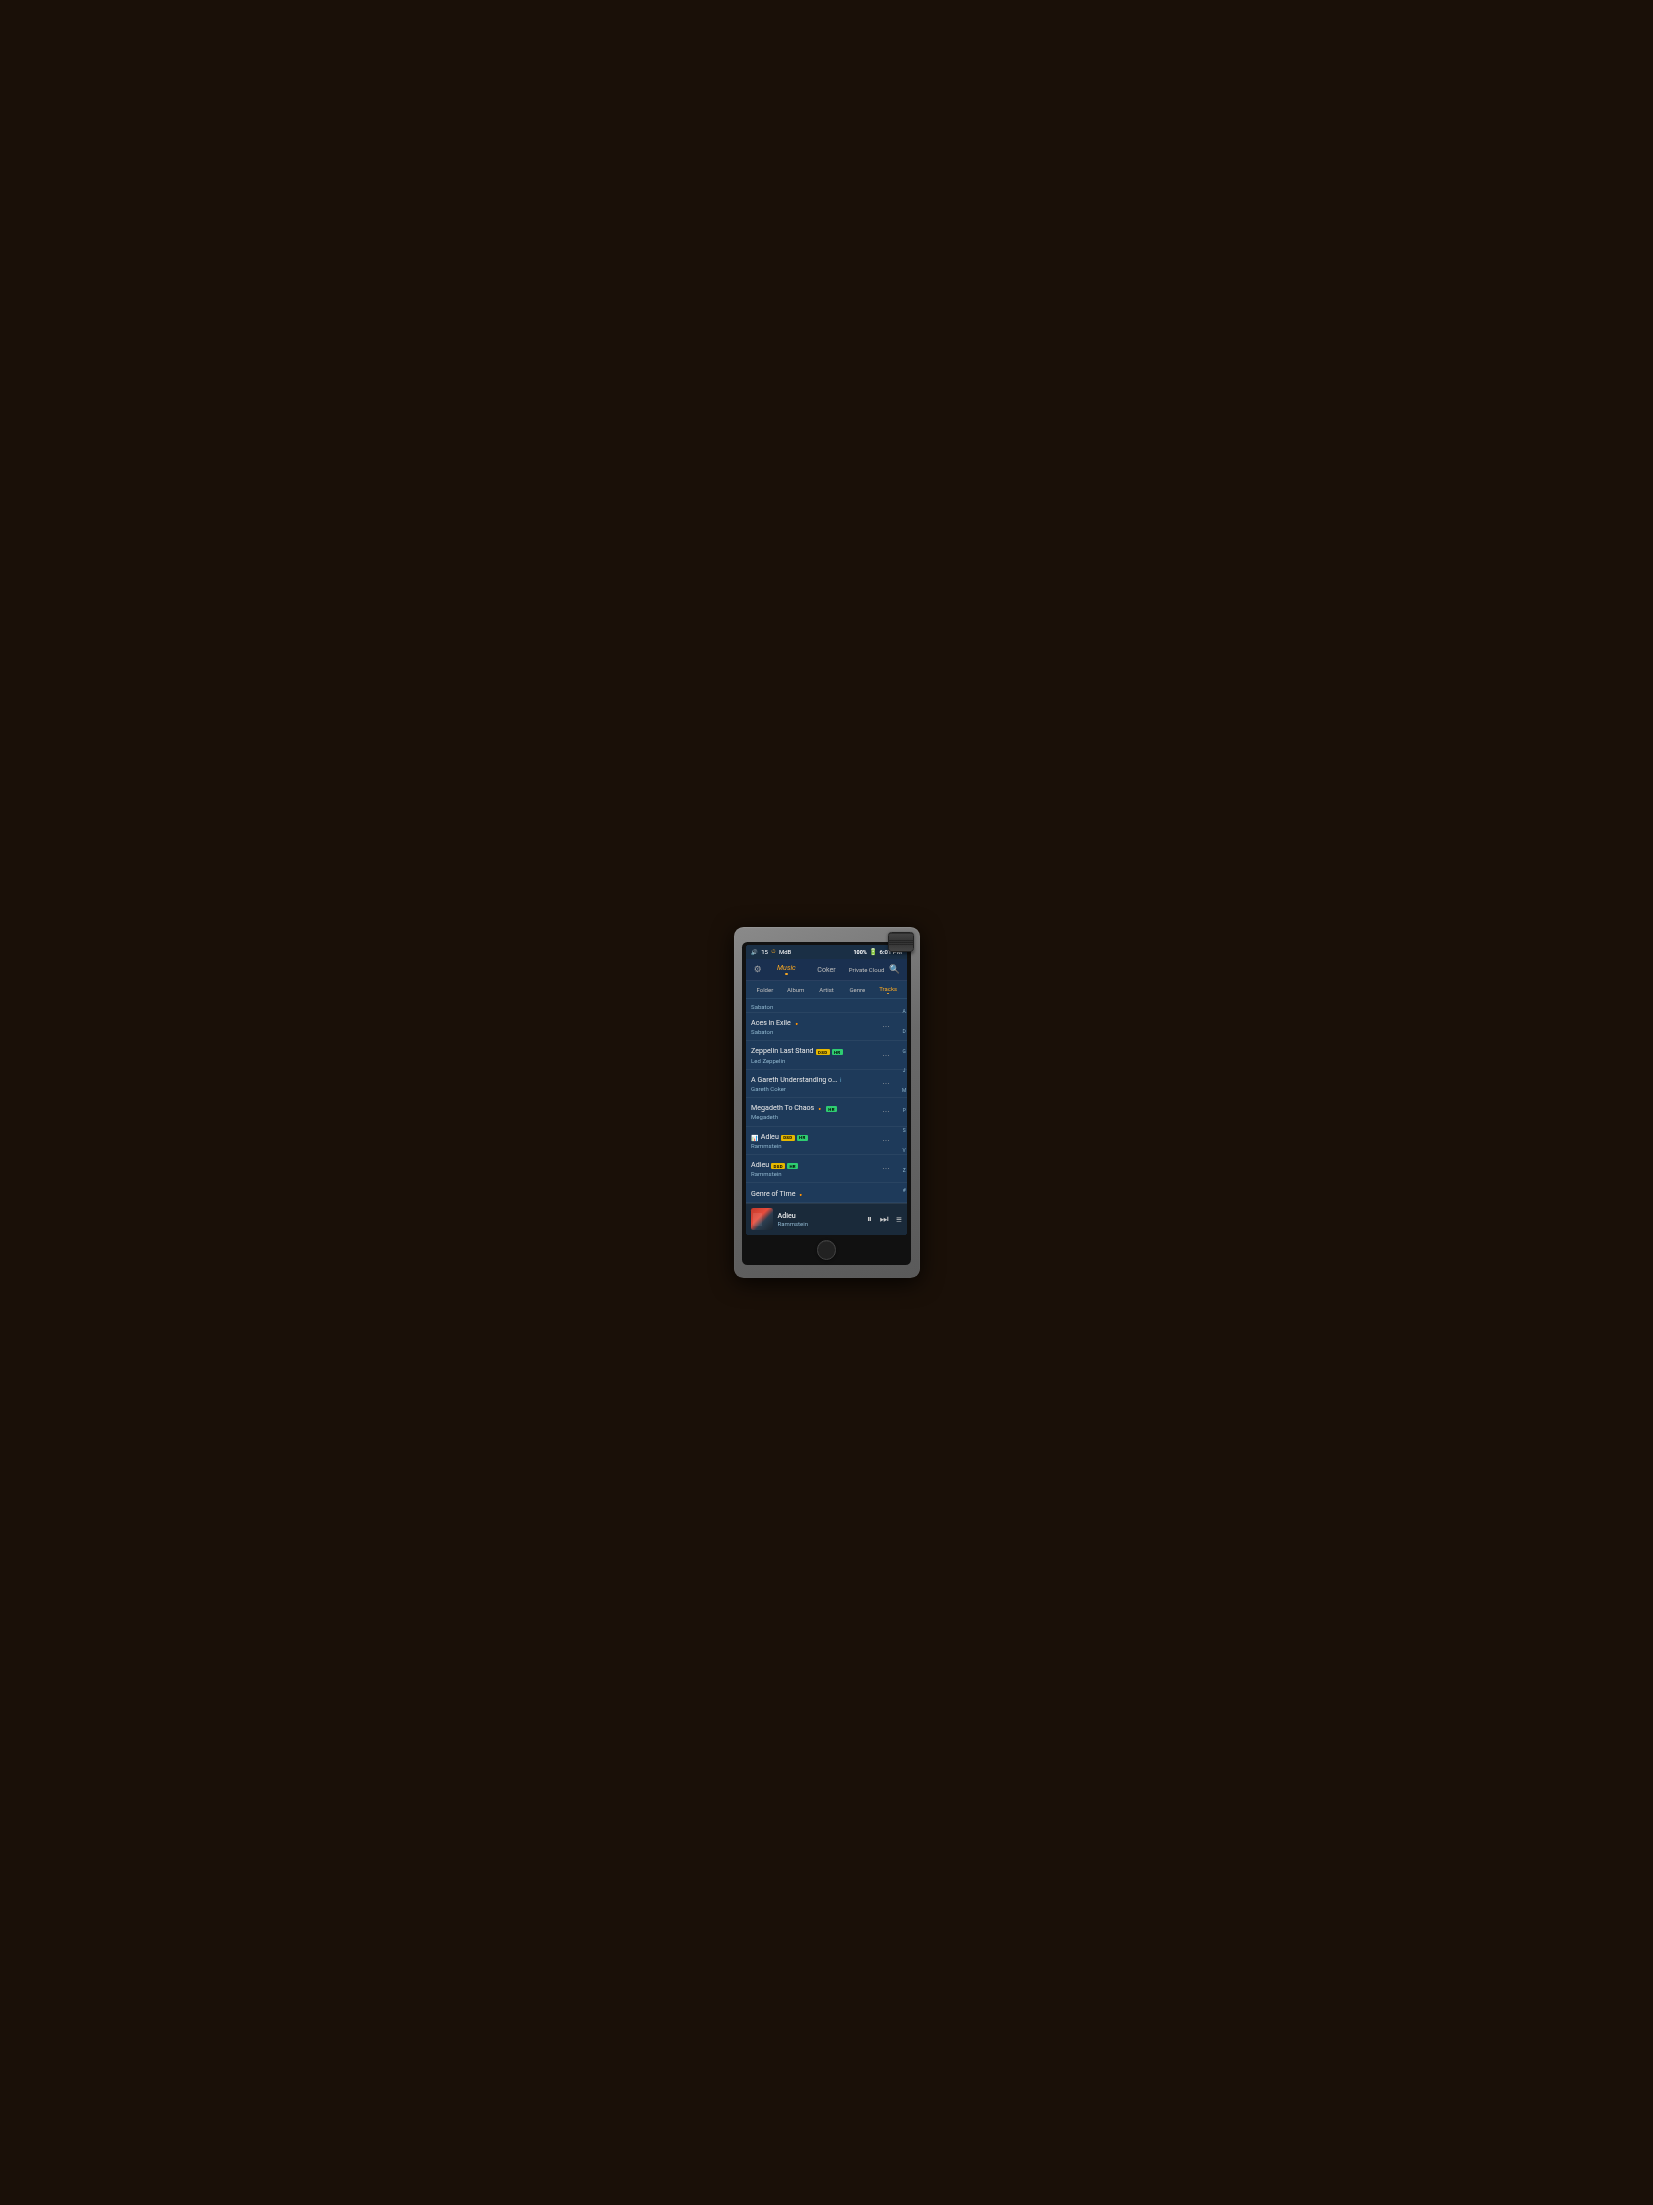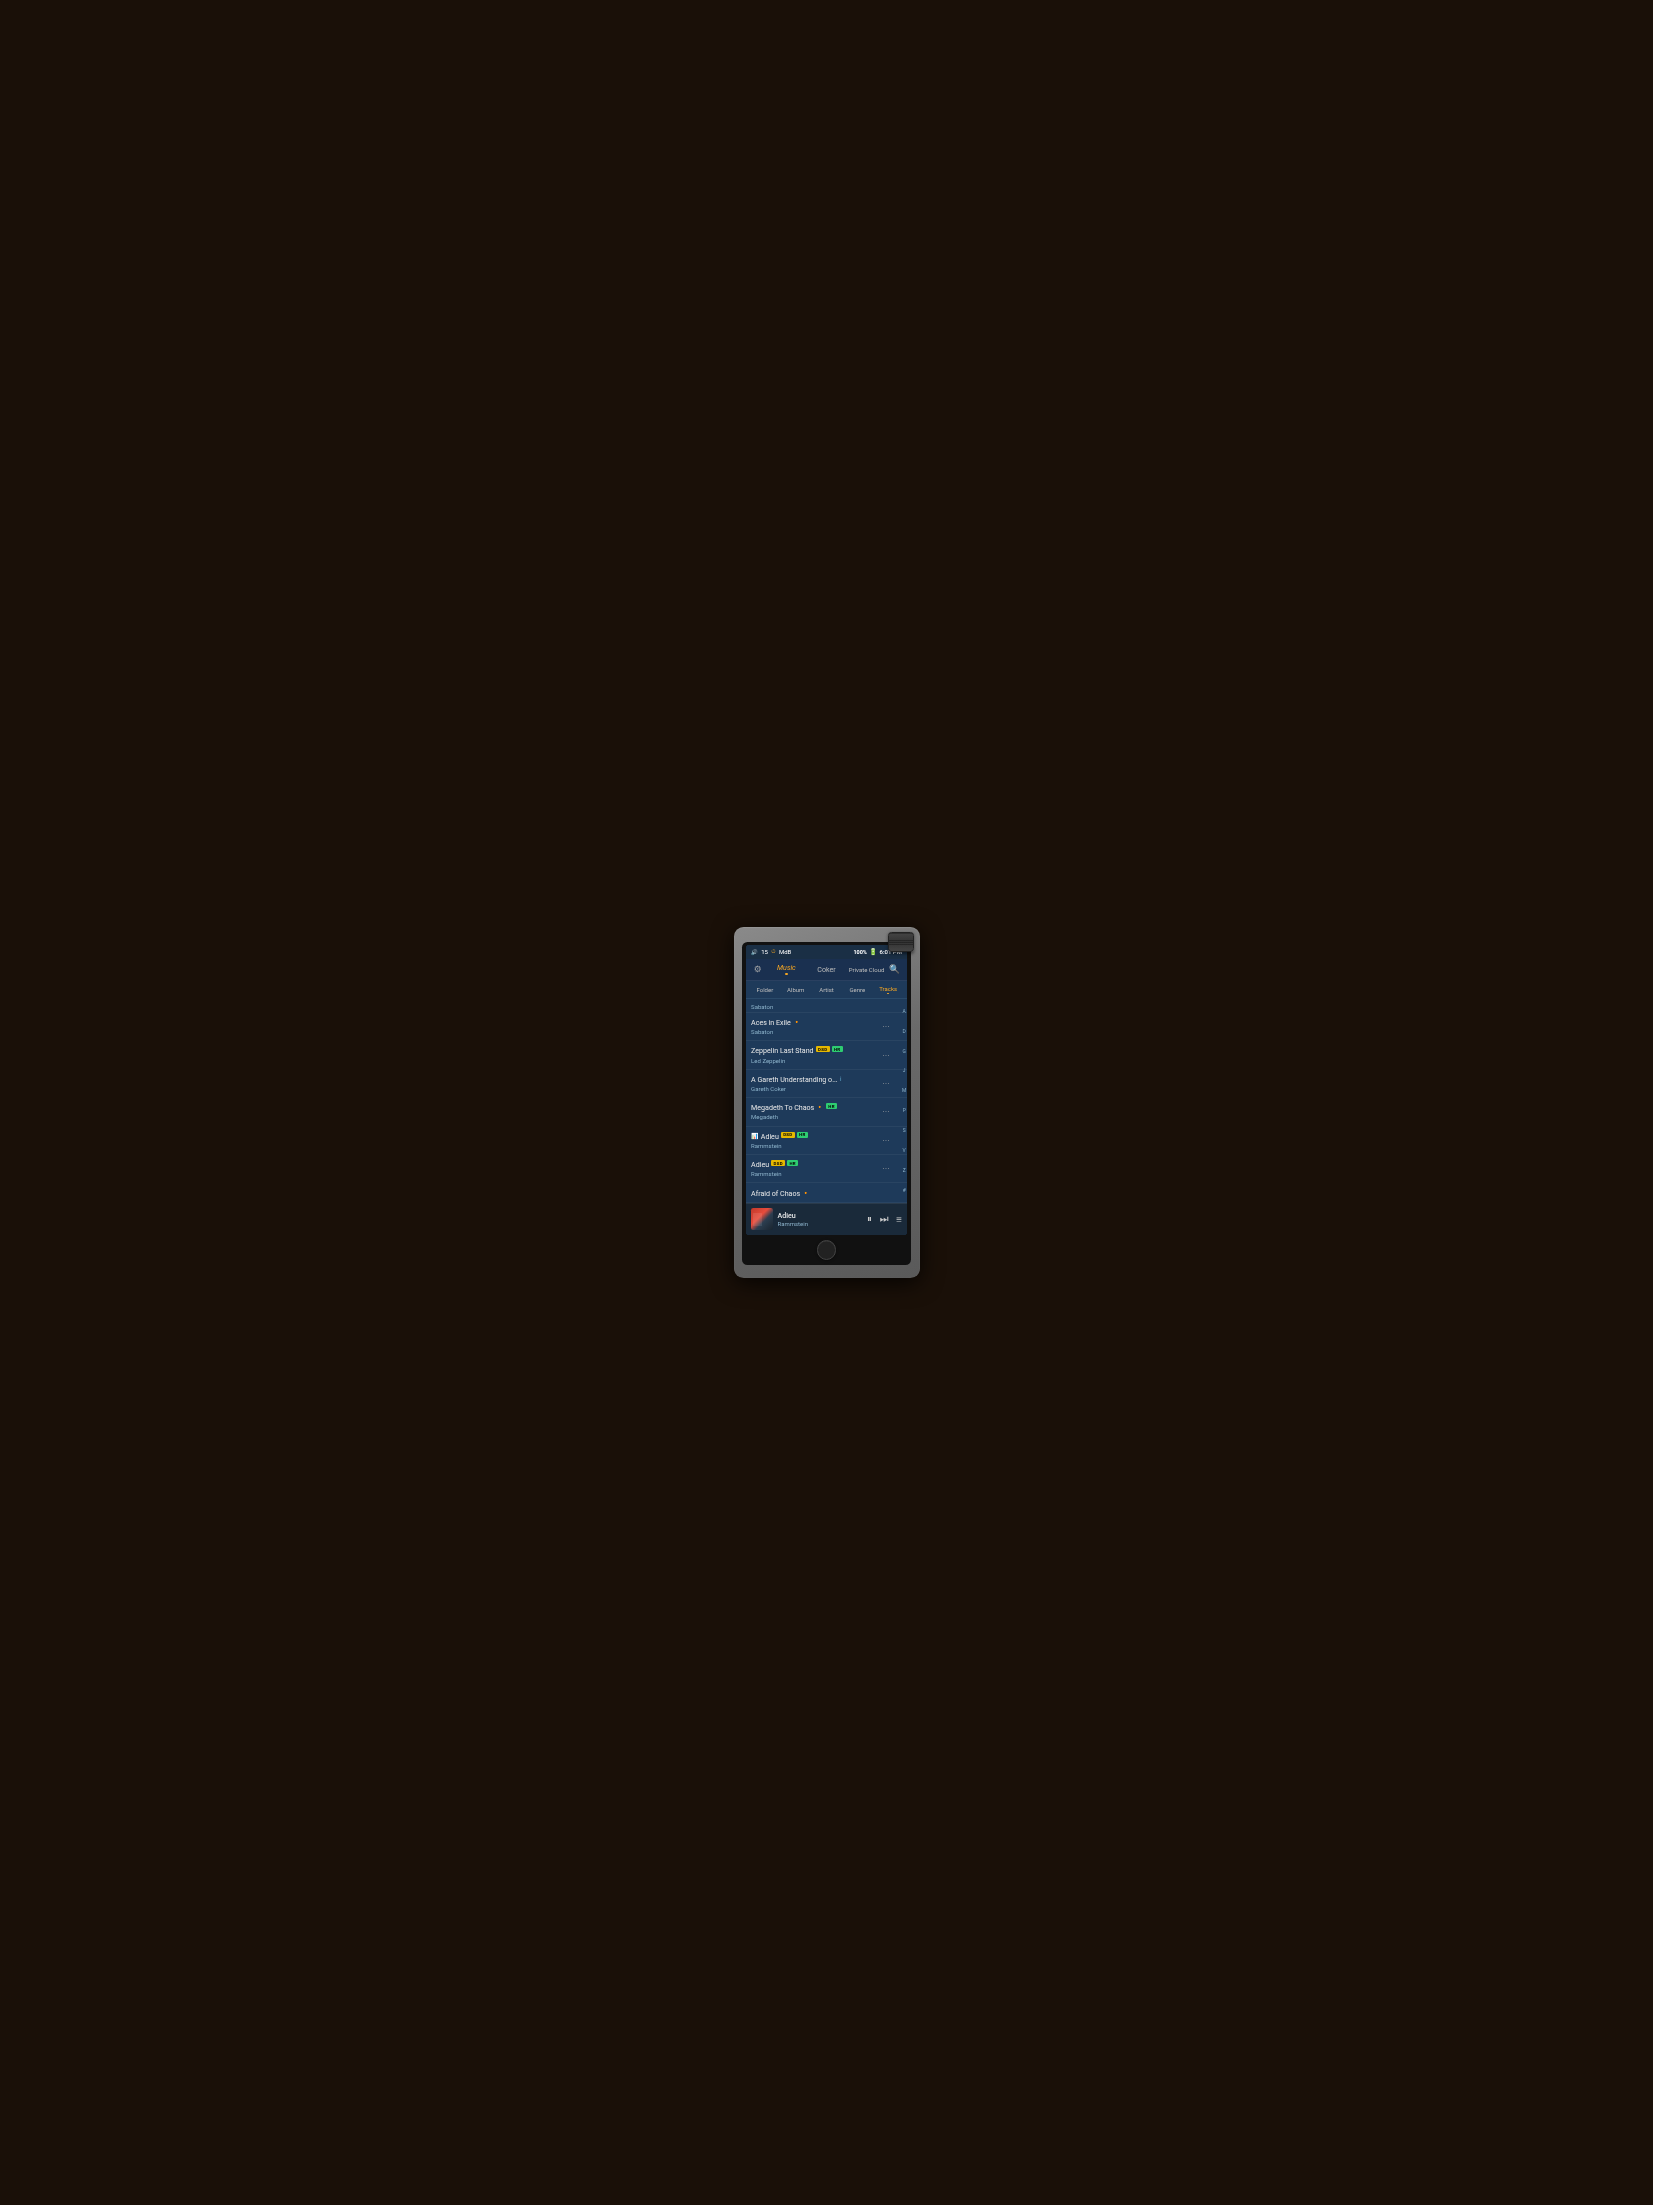--- a/index.html
+++ b/index.html
@@ -202,21 +202,21 @@
     }
 
     .track-info {
       flex: 1;
     }
 
     .track-title {
       font-size: 7.1px;
       color: #e8e8e8;
       display: flex;
-      align-items: flex-start;
+      align-items: flex-end;
       gap: 2.2px;
       flex-wrap: wrap;
     }
 
     .track-artist {
       font-size: 6px;
       color: #8ab0c8;
       margin-top: 1.1px;
     }
 
@@ -491,21 +491,21 @@
               <span class="badge badge-hr">HR</span>
             </div>
             <div class="track-artist">Rammstein</div>
           </div>
           <div class="track-more">···</div>
         </div>
 
         <div class="track-item" style="min-height:19.7px; padding:3.3px 15.3px 2.2px 5.5px;">
           <div class="track-info">
             <div class="track-title">
-              <span>Afraid of Chaos</span>
+              <span>Genre of Time</span>
               <span class="icon-small">🔸</span>
             </div>
           </div>
         </div>
 
         <div class="alpha-index">
           <span>A</span>
           <span>D</span>
           <span>G</span>
           <span>J</span>

